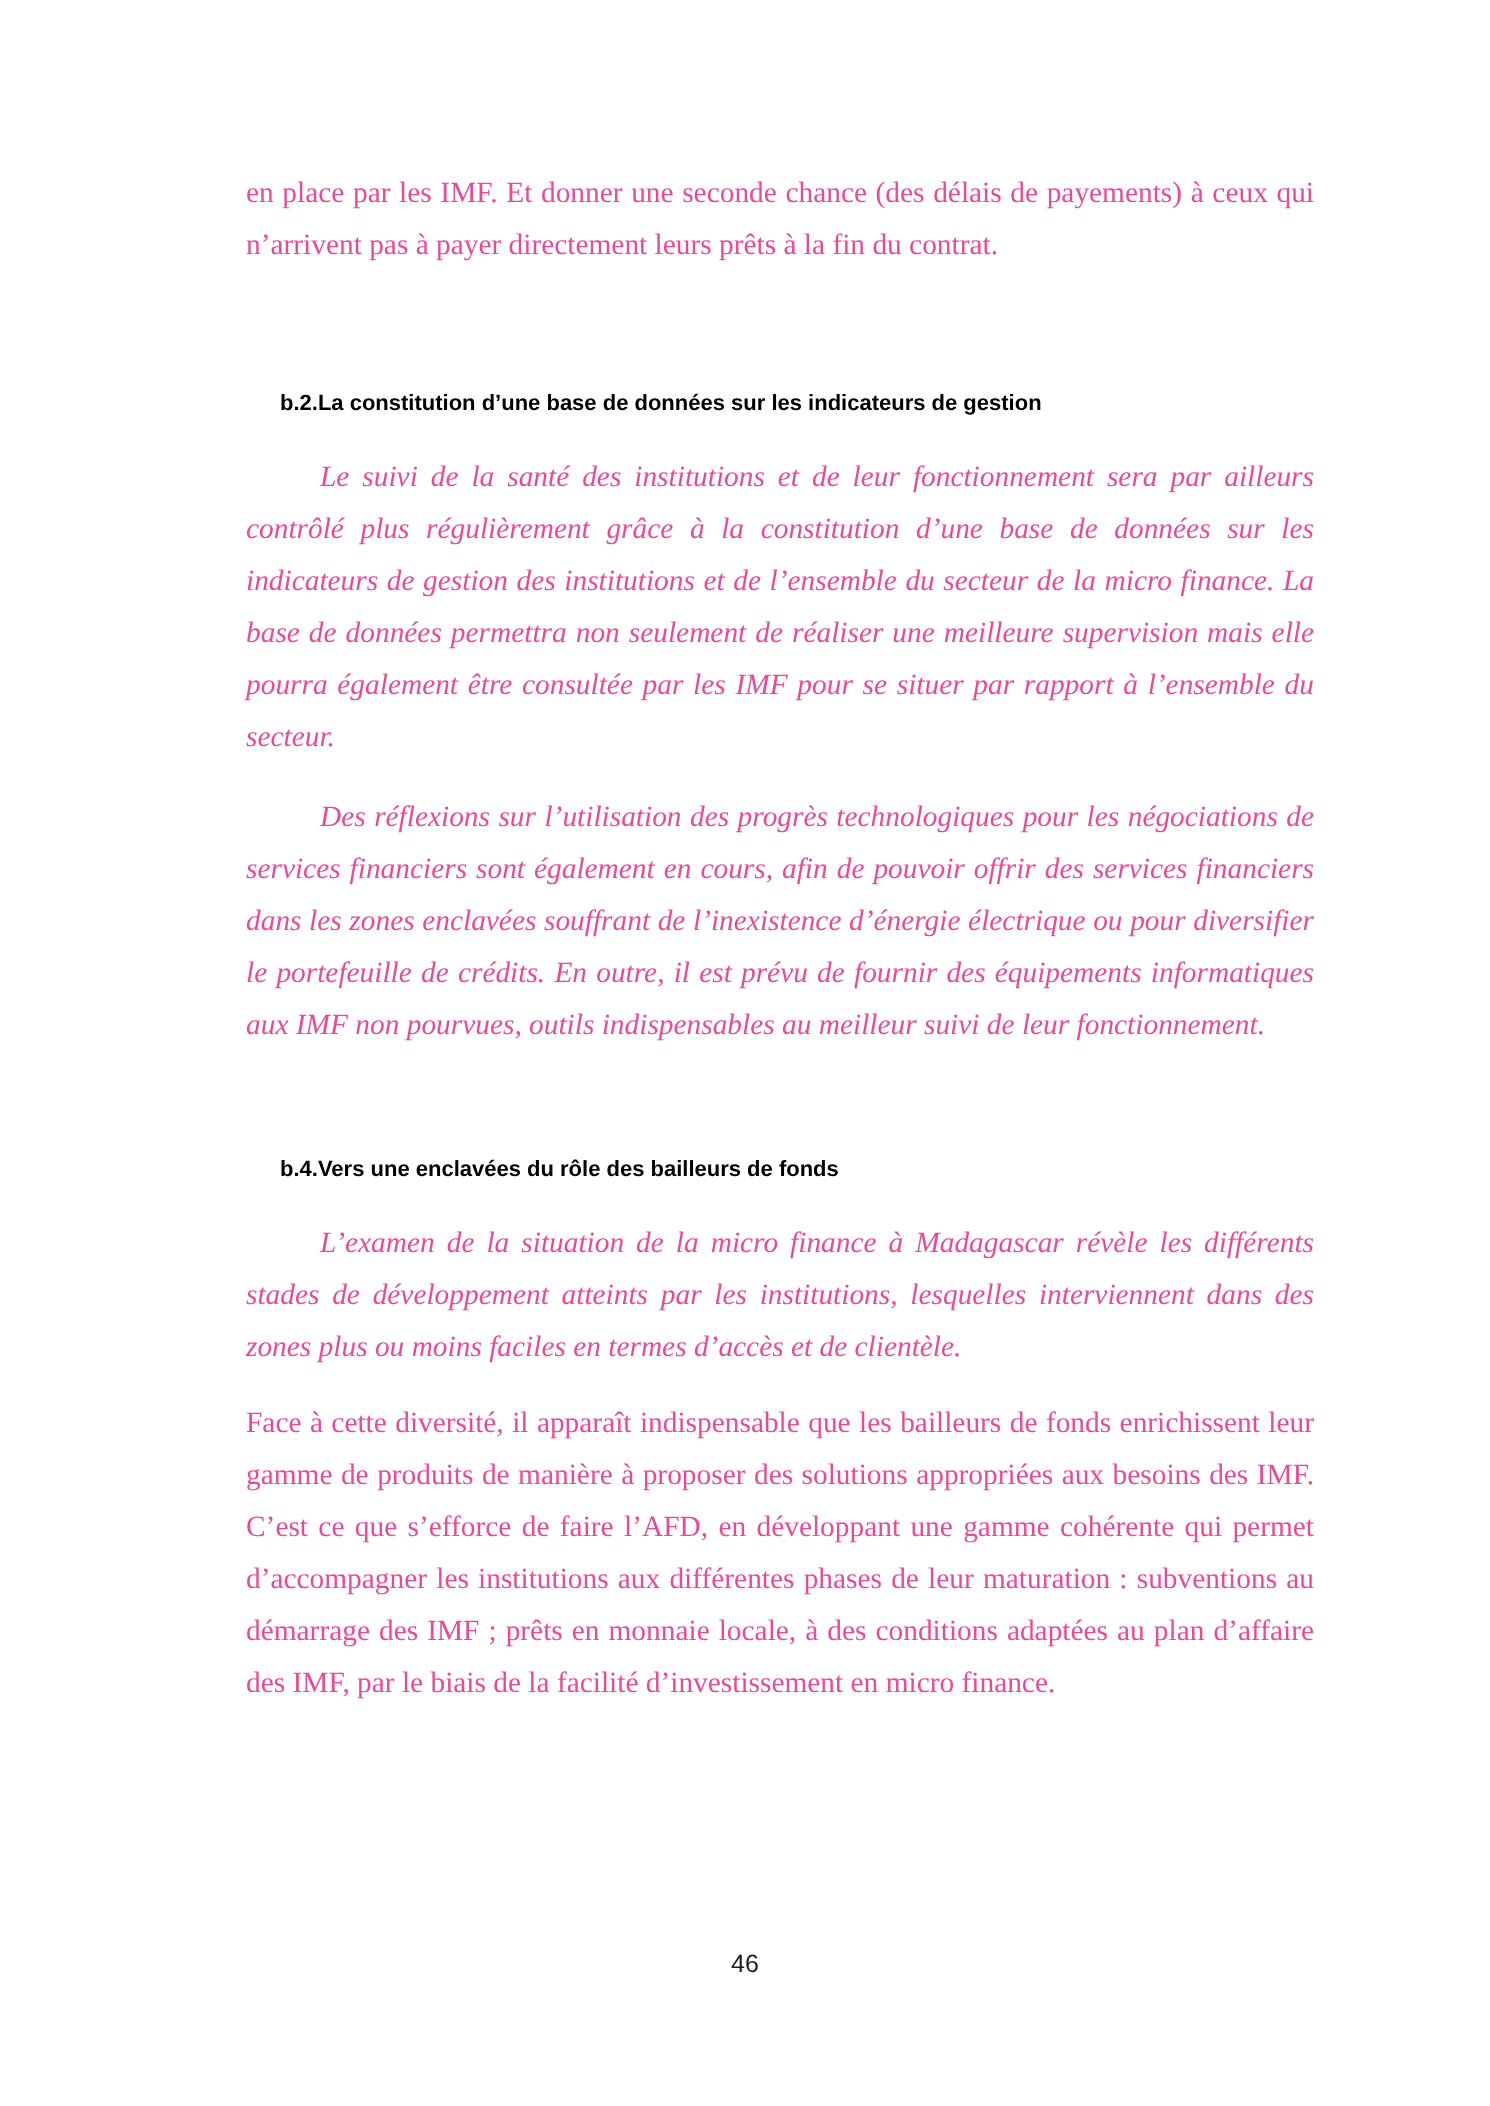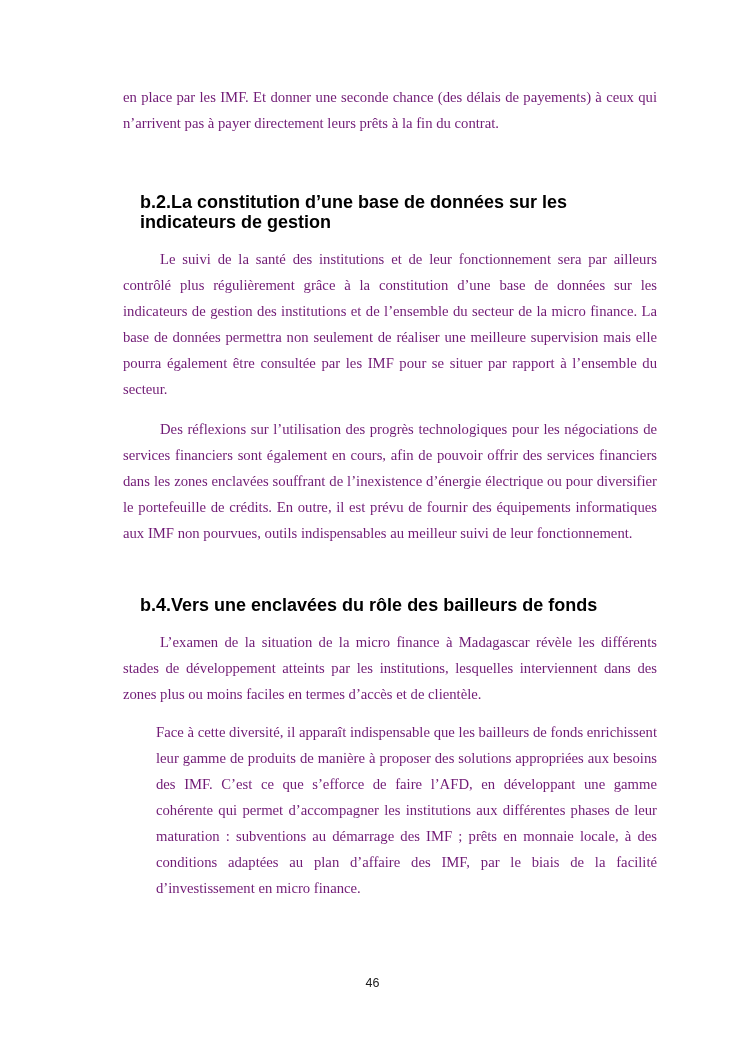--- a/index.html
+++ b/index.html
@@ -19,42 +19,43 @@
     position: absolute;
     top: 0;
     left: 123px;
     width: 534px;
   }
   p.body-text {
     font-family: "Liberation Serif", serif;
     font-size: 14.7px;
     line-height: 26px;
     text-align: justify;
-    color: #701a75;
+    color: #ec4899;
   }
   p.body-text.indent-first {
     text-indent: 37px;
+    font-style: italic;
   }
   h2.section-heading {
     font-family: "Liberation Sans", sans-serif;
-    font-size: 18px;
+    font-size: 11px;
     font-weight: bold;
     line-height: 20px;
     color: #000000;
     margin-left: 17px;
     text-align: left;
   }
   .intro { margin-top: 84px; }
   .h-b2 { margin-top: 56px; }
   .p-b2 { margin-top: 14px; }
   .h-b3 { margin-top: 45px; }
   .p-b3 { margin-top: 14px; }
   .h-b4 { margin-top: 49px; }
   .p-b4a { margin-top: 14px; }
-  .p-b4b { margin-top: 12px; margin-left: 33px; }
+  .p-b4b { margin-top: 12px; }
   .footer {
     position: absolute;
     bottom: 62px;
     left: 0;
     width: 745px;
     text-align: center;
   }
   .page-number {
     font-family: "Liberation Sans", sans-serif;
     font-size: 12.5px;

